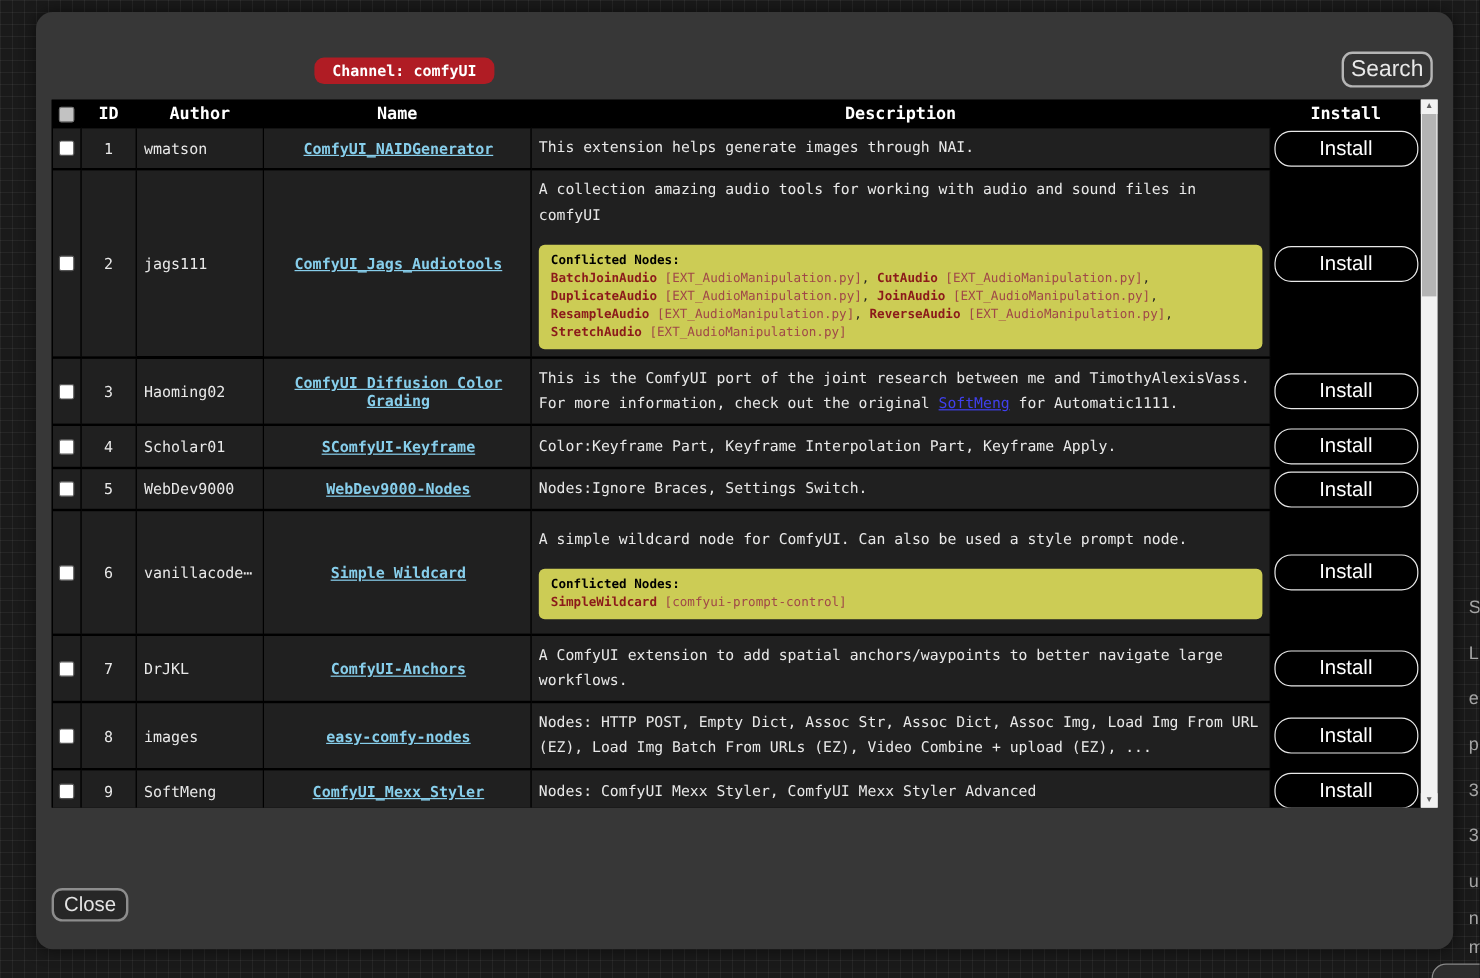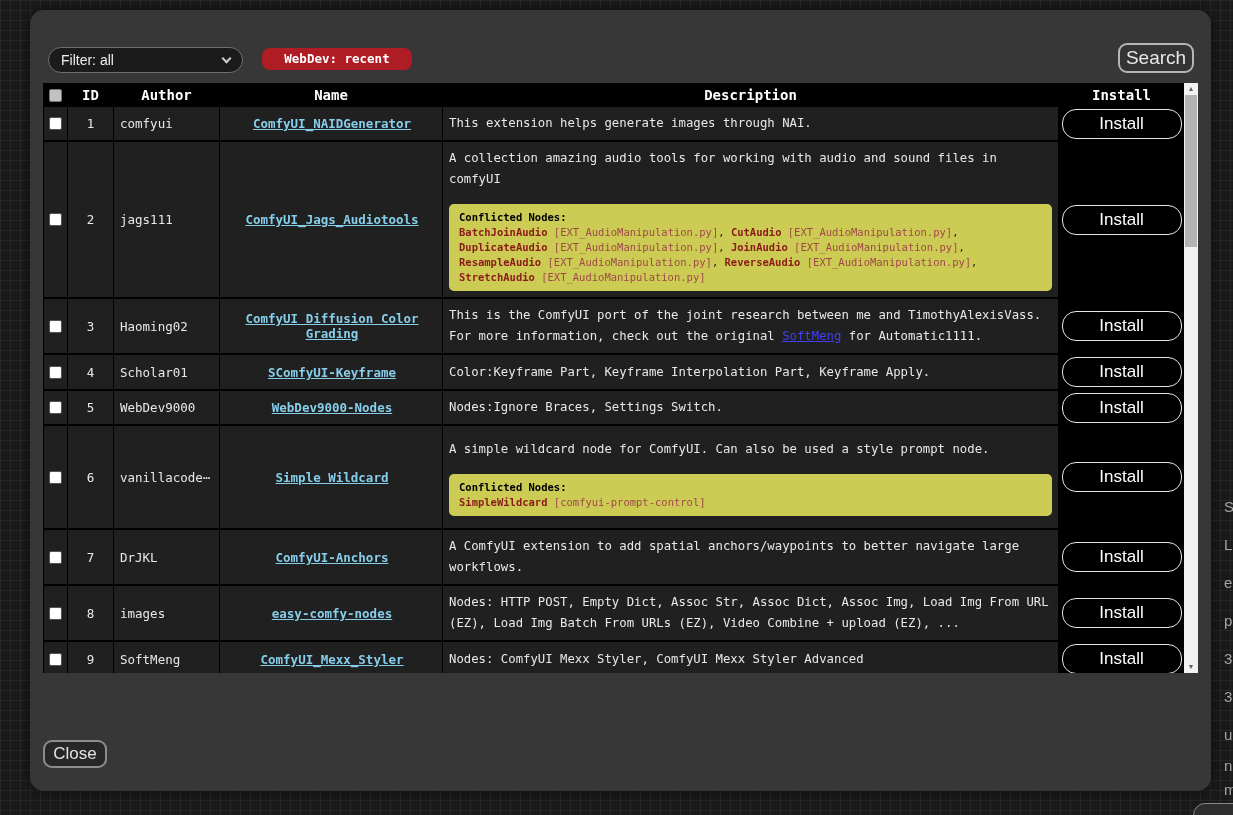--- a/index.html
+++ b/index.html
@@ -97,28 +97,22 @@
       <span class="frag">3</span>
       <span class="frag">3</span>
       <span class="frag">u</span>
       <span class="frag">n</span>
       <span class="frag">m</span>
     </div>
   <div class="bg-partial-button"></div>
 
   <div class="dialog">
 
-    <div class="select-wrap">
-      <select>
-        <option>Filter: all</option>
-      </select>
-      <span class="chev"></span>
-    </div>
-
-    <button class="channel-btn">WebDev: recent</button>
+
+    <button class="channel-btn">Channel: comfyUI</button>
 
     <button class="search-btn">Search</button>
 
     <div class="table-wrap">
       <table>
         <colgroup>
           <col class="c-cb">
             <col class="c-id">
             <col class="c-author">
             <col class="c-name">
@@ -136,21 +130,21 @@
             <th>Description</th>
             <th>Install</th>
           </tr>
         </thead>
         <tbody id="rows">
             <tr>
               <td class="cell-cb">
                 <input type="checkbox" style="">
               </td>
               <td class="cell-id">1</td>
-              <td class="cell-author">comfyui</td>
+              <td class="cell-author">wmatson</td>
               <td class="cell-name"><a class="namelink">ComfyUI_NAIDGenerator</a></td>
               <td class="cell-desc">
                 <div class="desc-text">This extension helps generate images through NAI.</div>
               </td>
               <td class="cell-install">
                 <button class="installbtn">Install</button>
               </td>
             </tr>
             <tr>
               <td class="cell-cb">

